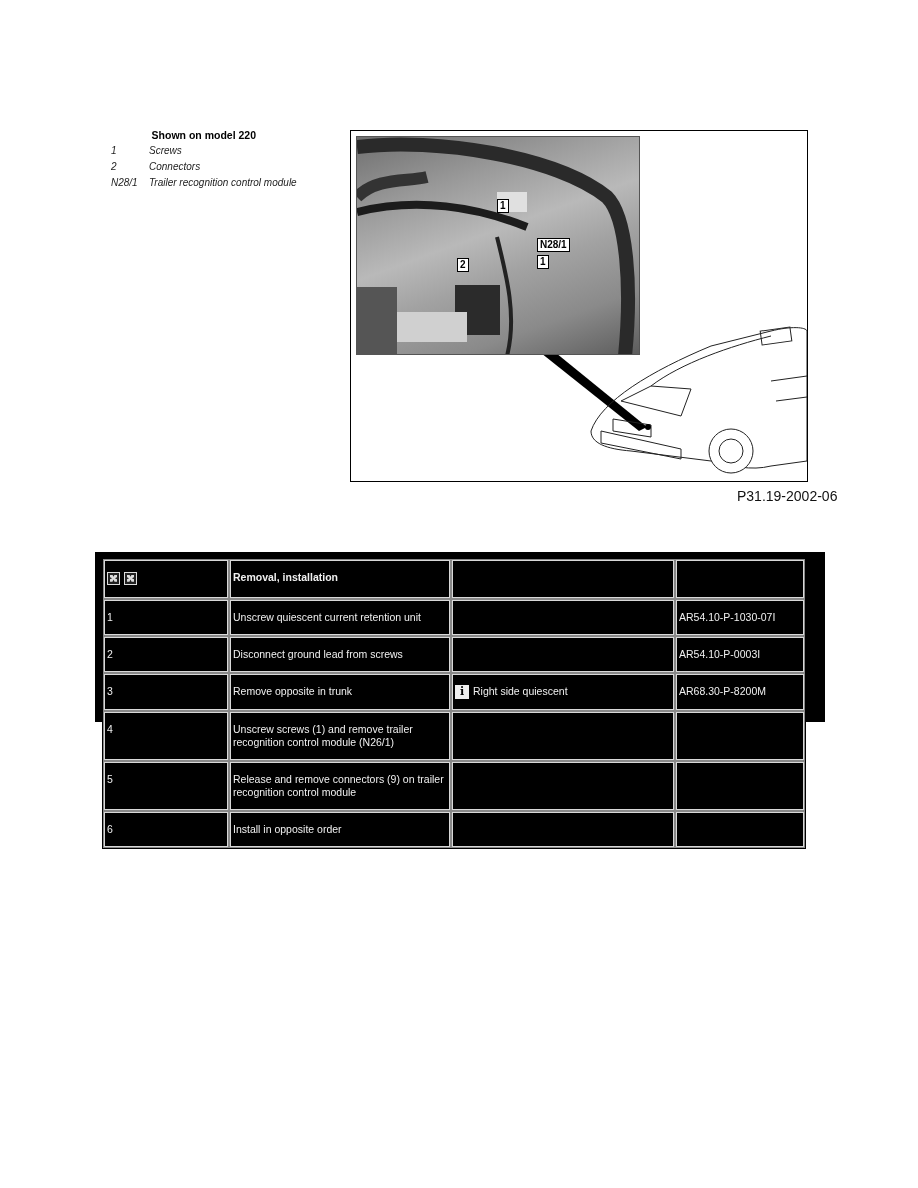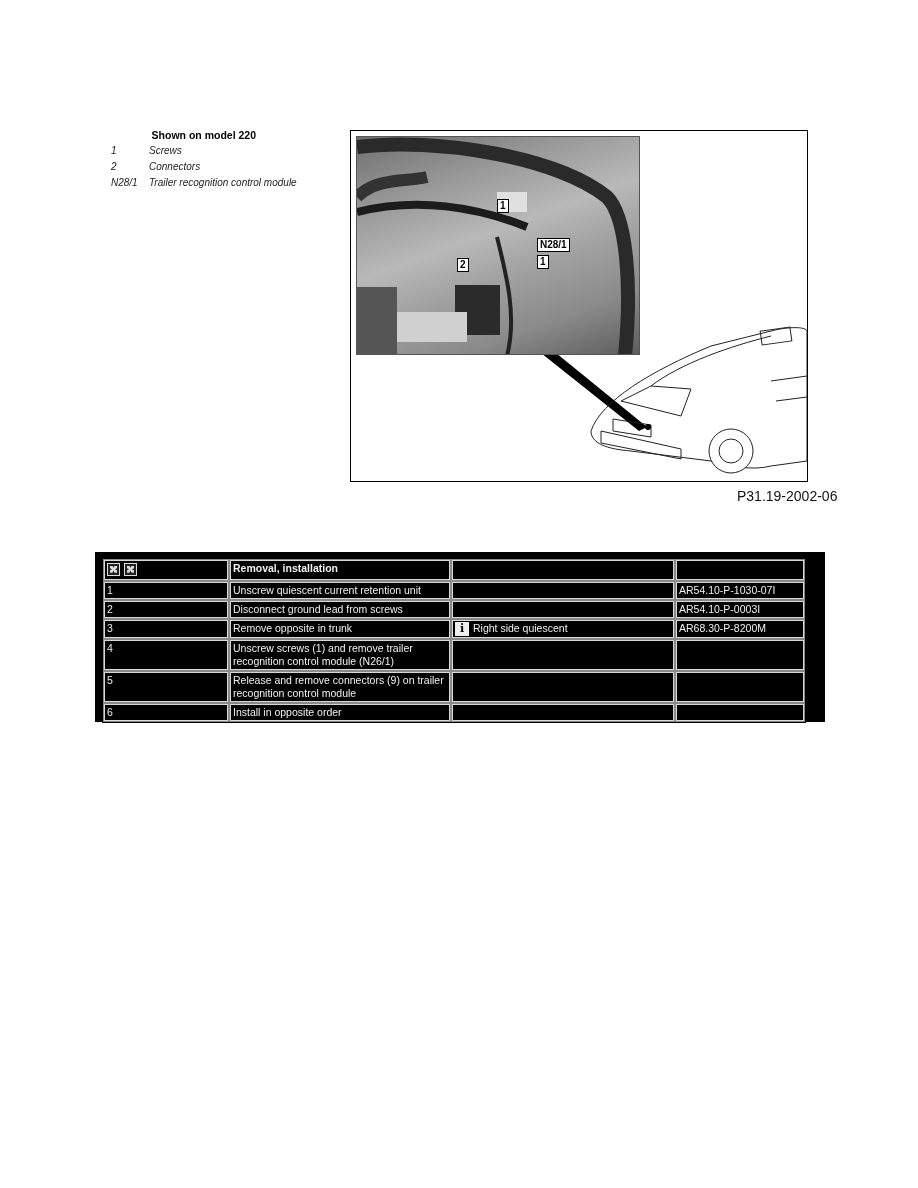--- a/index.html
+++ b/index.html
@@ -13,21 +13,21 @@
   .figure { position: absolute; left: 350px; top: 130px; width: 458px; height: 352px; border: 1.5px solid #000; background: #fff; box-sizing: border-box; }
   .photo { position: absolute; left: 5px; top: 5px; width: 284px; height: 219px; border: 1.5px solid #555; box-sizing: border-box; overflow: hidden;
     background: linear-gradient(160deg, #6f6f6f 0%, #9a9a9a 25%, #b9b9b9 45%, #a2a2a2 60%, #8a8a8a 80%, #5d5d5d 100%); }
   .photo svg { position: absolute; left: 0; top: 0; }
   .callout { position: absolute; background: #fff; border: 1px solid #000; font-weight: bold; font-size: 10px; padding: 0 2px; line-height: 12px; }
   .car { position: absolute; left: 0; top: 0; }
   .figcode { position: absolute; left: 737px; top: 488px; font-size: 14px; color: #111; }
 
   .table-wrap { position: absolute; left: 95px; top: 552px; width: 730px; height: 170px; background: #000; }
   table { position: absolute; left: 7px; top: 6px; border-collapse: separate; border-spacing: 2px; background: #000; }
-  td { border: 1px solid #d8d8d8; outline: 1px solid #888; color: #f0f0f0; font-size: 10.5px; vertical-align: top; padding: 1px 2px; line-height: 13px; background: #000; }
+  td { border: 1px solid #d8d8d8; outline: 1px solid #888; color: #f0f0f0; font-size: 10.5px; vertical-align: top; padding: 10px 2px; line-height: 13px; background: #000; }
   td.c1 { width: 118px; }
   td.c2 { width: 214px; }
   td.c3 { width: 216px; }
   td.c4 { width: 122px; }
   .hdr td { height: 16px; }
   .hdr .c2 { font-weight: bold; }
   .icon-box { display: inline-block; width: 11px; height: 11px; border: 1px solid #ddd; background: #222; margin-right: 4px; vertical-align: middle; position: relative; }
   .icon-box::before, .icon-box::after { content: ""; position: absolute; background: #ddd; }
   .icon-box::before { left: 2px; top: 2px; width: 7px; height: 7px; clip-path: polygon(0 0,35% 0,50% 30%,65% 0,100% 0,100% 35%,70% 50%,100% 65%,100% 100%,65% 100%,50% 70%,35% 100%,0 100%,0 65%,30% 50%,0 35%); }
   .info-icon { display: inline-block; width: 12px; height: 12px; background: #eee; color: #000; font-weight: bold; font-family: "DejaVu Serif", serif; font-size: 11px; line-height: 12px; text-align: center; margin-right: 4px; vertical-align: middle; border: 1px solid #eee; }

